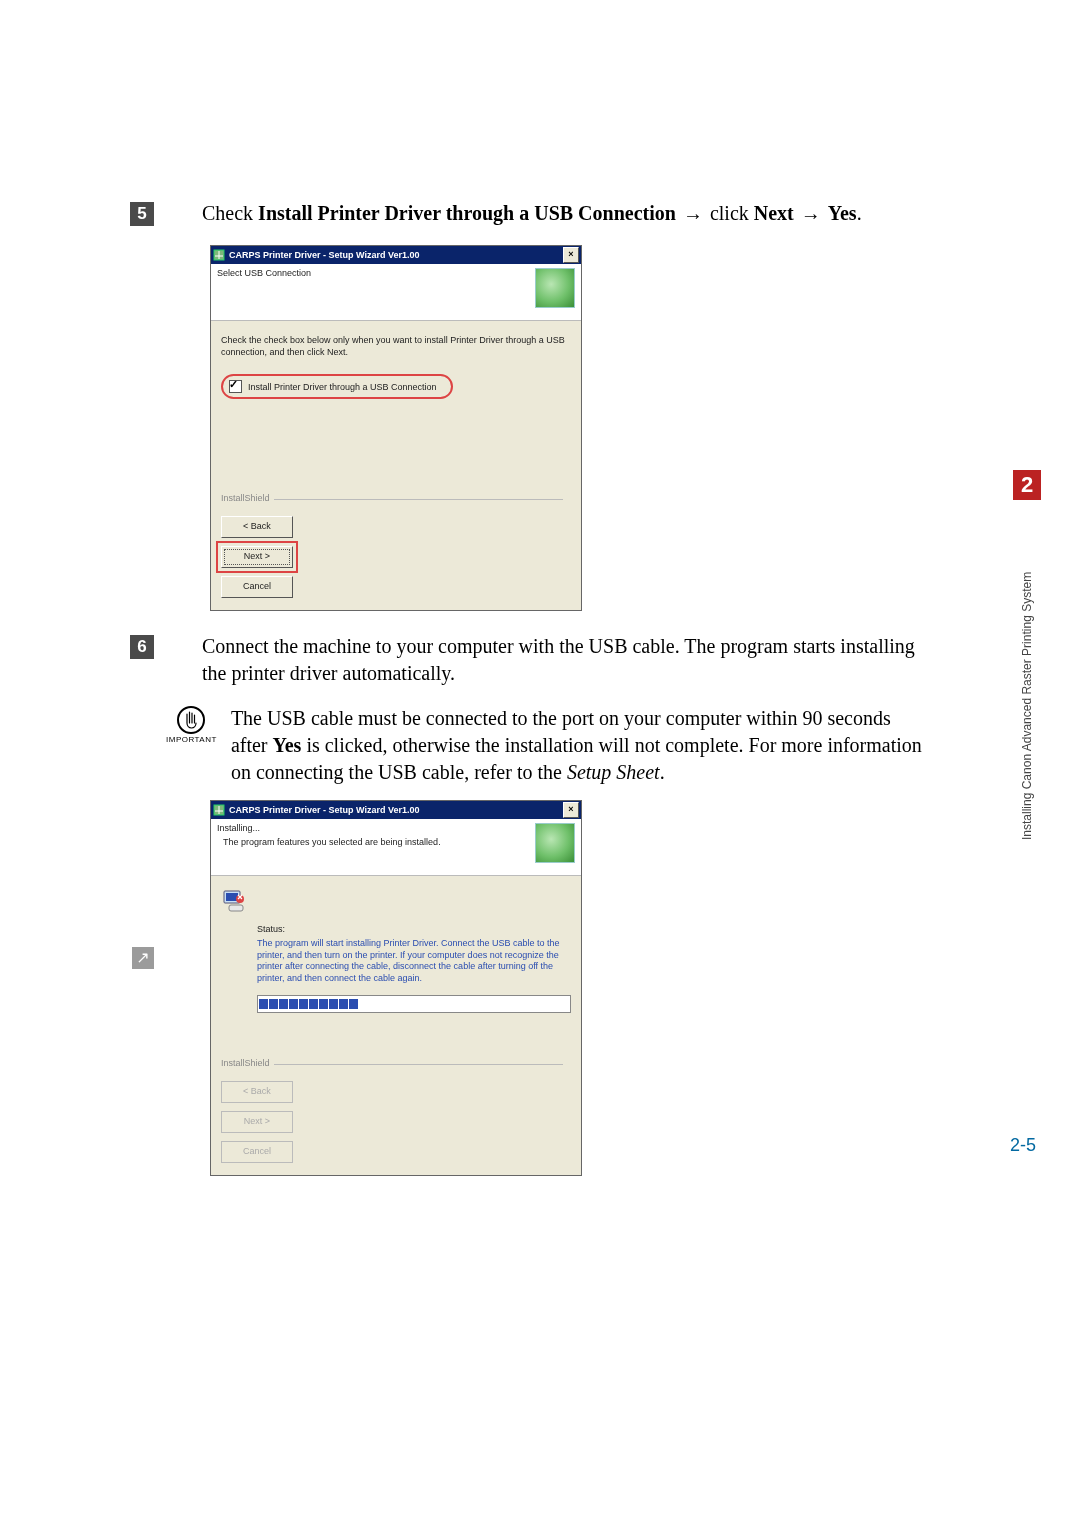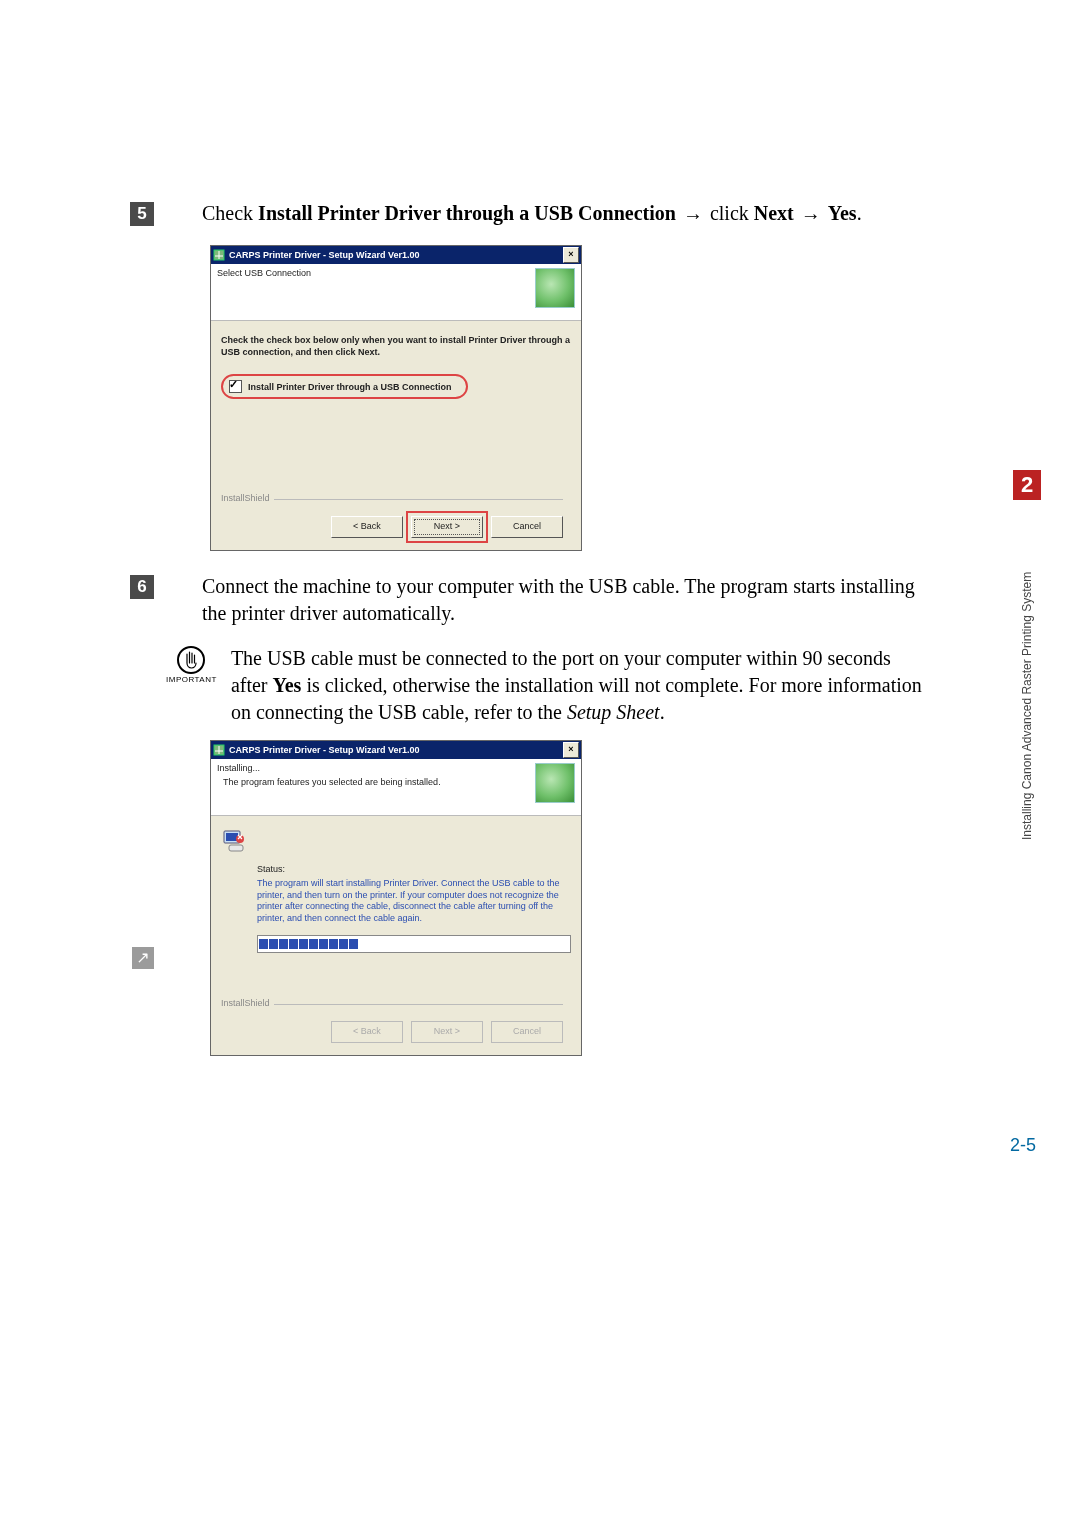--- a/index.html
+++ b/index.html
@@ -101,21 +101,20 @@
   .dlg-head .head-title { font-size: 9px; margin-bottom: 4px; }
   .dlg-head .head-sub { font-size: 9px; margin-left: 6px; line-height:1.25; }
   .dlg-head .head-logo {
     flex: 0 0 38px; height: 38px;
     background: radial-gradient(circle at 40% 40%, #b9e6b3 0%, #6fc06a 55%, #3a8f36 100%);
     border: 1px solid #9cc;
   }
   .dlg-body {
     padding: 14px 10px 8px 10px;
     min-height: 150px;
-    font-weight: bold;
   }
   .dlg-body .hint { font-size: 9px; line-height:1.3; margin-bottom: 16px; }
   .cb-wrap {
     display: inline-flex;
     align-items: center;
     gap: 6px;
     padding: 4px 14px 4px 6px;
     border: 2px solid #d44;
     border-radius: 13px;
     font-size: 9px;
@@ -137,21 +136,21 @@
     position: relative;
     margin-bottom: 6px;
   }
   .install-shield-label span {
     position: relative;
     top: -7px;
     background: #ece9d8;
     padding-right: 4px;
   }
   .btn-row {
-    display:flex; gap:8px; justify-content:flex-end;
+    display:flex; gap:8px; justify-content:flex-end;flex-direction:column;
   }
   .win-btn {
     width: 70px; height: 20px;
     border: 1px solid #555;
     background:#ece9d8;
     font-family: Tahoma, Arial, sans-serif;
     font-size: 9px;
     text-align:center;
     line-height:18px;
     border-top-color:#fff;border-left-color:#fff;

